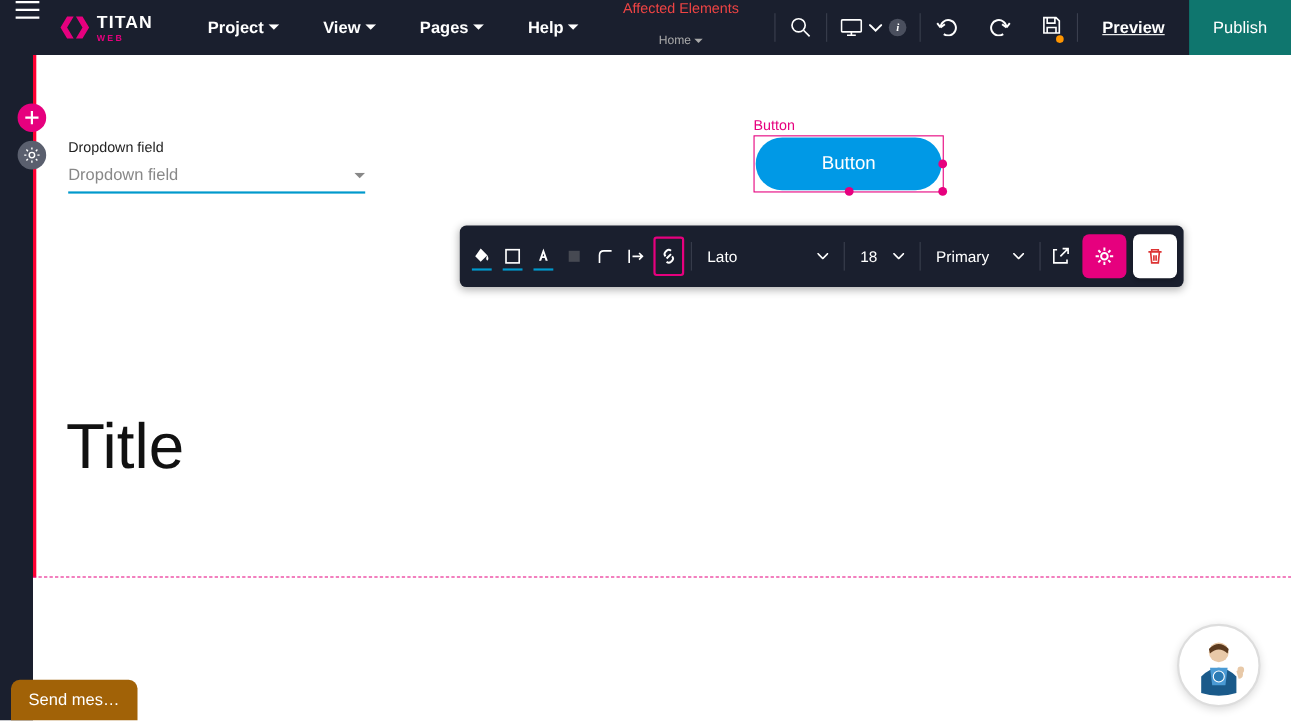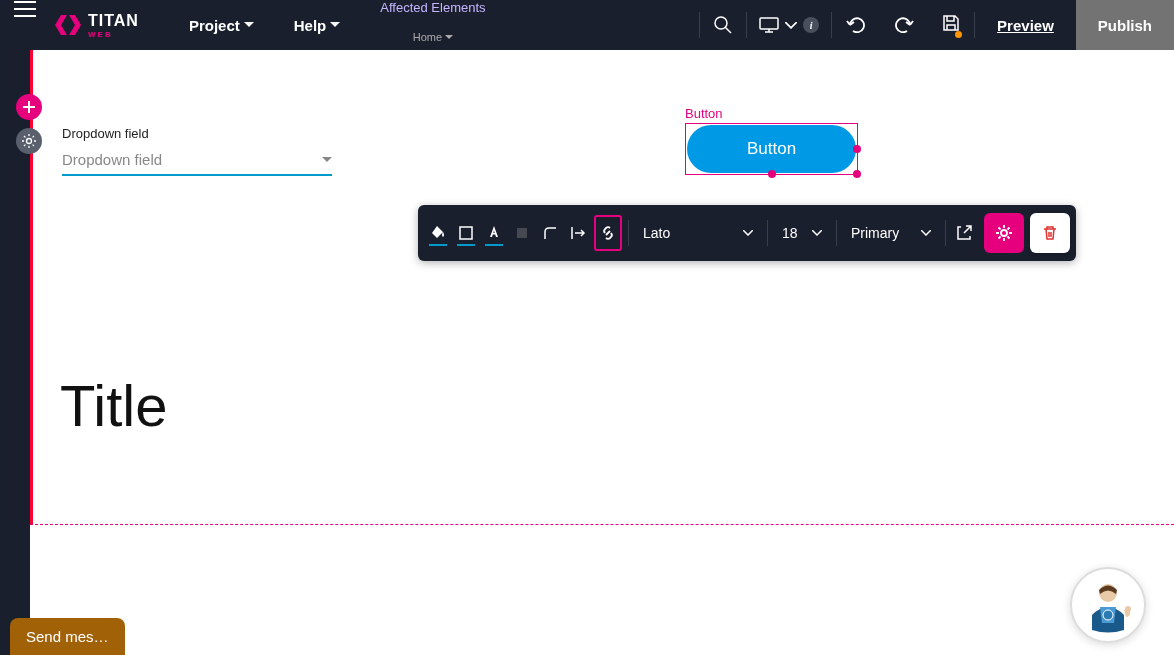--- a/index.html
+++ b/index.html
@@ -9,31 +9,31 @@
     .header { background: #1a1f2e; height: 50px; display: flex; color: #fff; }
     .hamburger { padding: 0 14px; cursor: pointer; }
     .hamburger svg { width: 22px; height: 18px; }
     .logo { display: flex; align-items: center; padding: 0 10px 0 4px; }
     .logo-icon { width: 28px; height: 28px; }
     .logo-text { margin-left: 6px; font-weight: 700; font-size: 16px; letter-spacing: 1px; }
     .logo-text .sub { display: block; font-size: 8px; color: #e6007e; font-weight: 600; letter-spacing: 2px; }
     .menu { display: flex; align-items: center; height: 100%; margin-left: 20px; }
     .menu-item { padding: 0 20px; font-size: 15px; font-weight: 600; display: flex; align-items: center; gap: 4px; cursor: pointer; height: 100%; }
     .affected { text-align: center; padding: 0 20px; }
-    .affected .title { font-size: 13px; color: #c4b5fd; }
+    .affected .title { font-size: 13px; color: #ef4444; }
     .affected .page { font-size: 11px; color: #aaa; display: flex; align-items: center; justify-content: center; gap: 3px; margin-top: 16px; }
     .header-right { margin-left: auto; display: flex; align-items: center; height: 100%; }
     .hr-item { padding: 0 14px; height: 100%; display: flex; align-items: center; cursor: pointer; text-decoration: underline; }
     .divider { width: 1px; height: 26px; background: #3a3f4e; }
     .device-group { display: flex; align-items: center; gap: 6px; padding: 0 12px; }
     .info-badge { background: #4a4f5e; border-radius: 50%; width: 16px; height: 16px; font-size: 10px; display: flex; align-items: center; justify-content: center; font-weight: bold; font-family: serif; font-style: italic; }
     .save-icon-wrap { position: relative; }
     .save-dot { position: absolute; bottom: -2px; right: -2px; width: 7px; height: 7px; background: #ff9500; border-radius: 50%; }
     .preview-btn { padding: 0 22px; font-weight: 700; font-size: 15px; }
-    .publish-btn { background: #737373; height: 100%; padding: 16px 22px; font-weight: 700; font-size: 15px; display: flex; align-items: center; cursor: pointer; }
+    .publish-btn { background: #0f766e; height: 100%; padding: 16px 22px; font-weight: 400; font-size: 15px; display: flex; align-items: center; cursor: pointer; }
     
     
     .left-sidebar { position: absolute; left: 0; top: 50px; bottom: 0; width: 30px; background: #1a1f2e; }
     .fab-add { position: absolute; left: 16px; top: 94px; width: 26px; height: 26px; background: #e6007e; border-radius: 50%; display: flex; align-items: center; justify-content: center; cursor: pointer; z-index: 10; }
     .fab-gear { position: absolute; left: 16px; top: 128px; width: 26px; height: 26px; background: #5a5f6e; border-radius: 50%; display: flex; align-items: center; justify-content: center; cursor: pointer; z-index: 10; }
     
     
     .canvas { position: absolute; left: 30px; top: 50px; right: 0; bottom: 0; background: #fff; }
     .red-line { position: absolute; left: 0; top: 0; width: 3px; height: 475px; background: #ff0033; }
     .dashed-line { position: absolute; left: 0; right: 0; top: 474px; border-top: 1px dashed #e6007e; }
@@ -96,20 +96,32 @@
     </div>
   </div>
   <div class="menu">
     <div class="menu-item">
         <span>Project</span>
         <svg width="10" height="6" viewBox="0 0 10 6">
           <path fill="#fff" d="M0 0l5 5 5-5z"></path>
         </svg>
       </div>
     <div class="menu-item">
+        <span>View</span>
+        <svg width="10" height="6" viewBox="0 0 10 6">
+          <path fill="#fff" d="M0 0l5 5 5-5z"></path>
+        </svg>
+      </div>
+    <div class="menu-item">
+        <span>Pages</span>
+        <svg width="10" height="6" viewBox="0 0 10 6">
+          <path fill="#fff" d="M0 0l5 5 5-5z"></path>
+        </svg>
+      </div>
+    <div class="menu-item">
         <span>Help</span>
         <svg width="10" height="6" viewBox="0 0 10 6">
           <path fill="#fff" d="M0 0l5 5 5-5z"></path>
         </svg>
       </div>
   </div>
   <div class="affected">
     <div class="title">Affected Elements</div>
     <div class="page">
         <span>Home</span>

